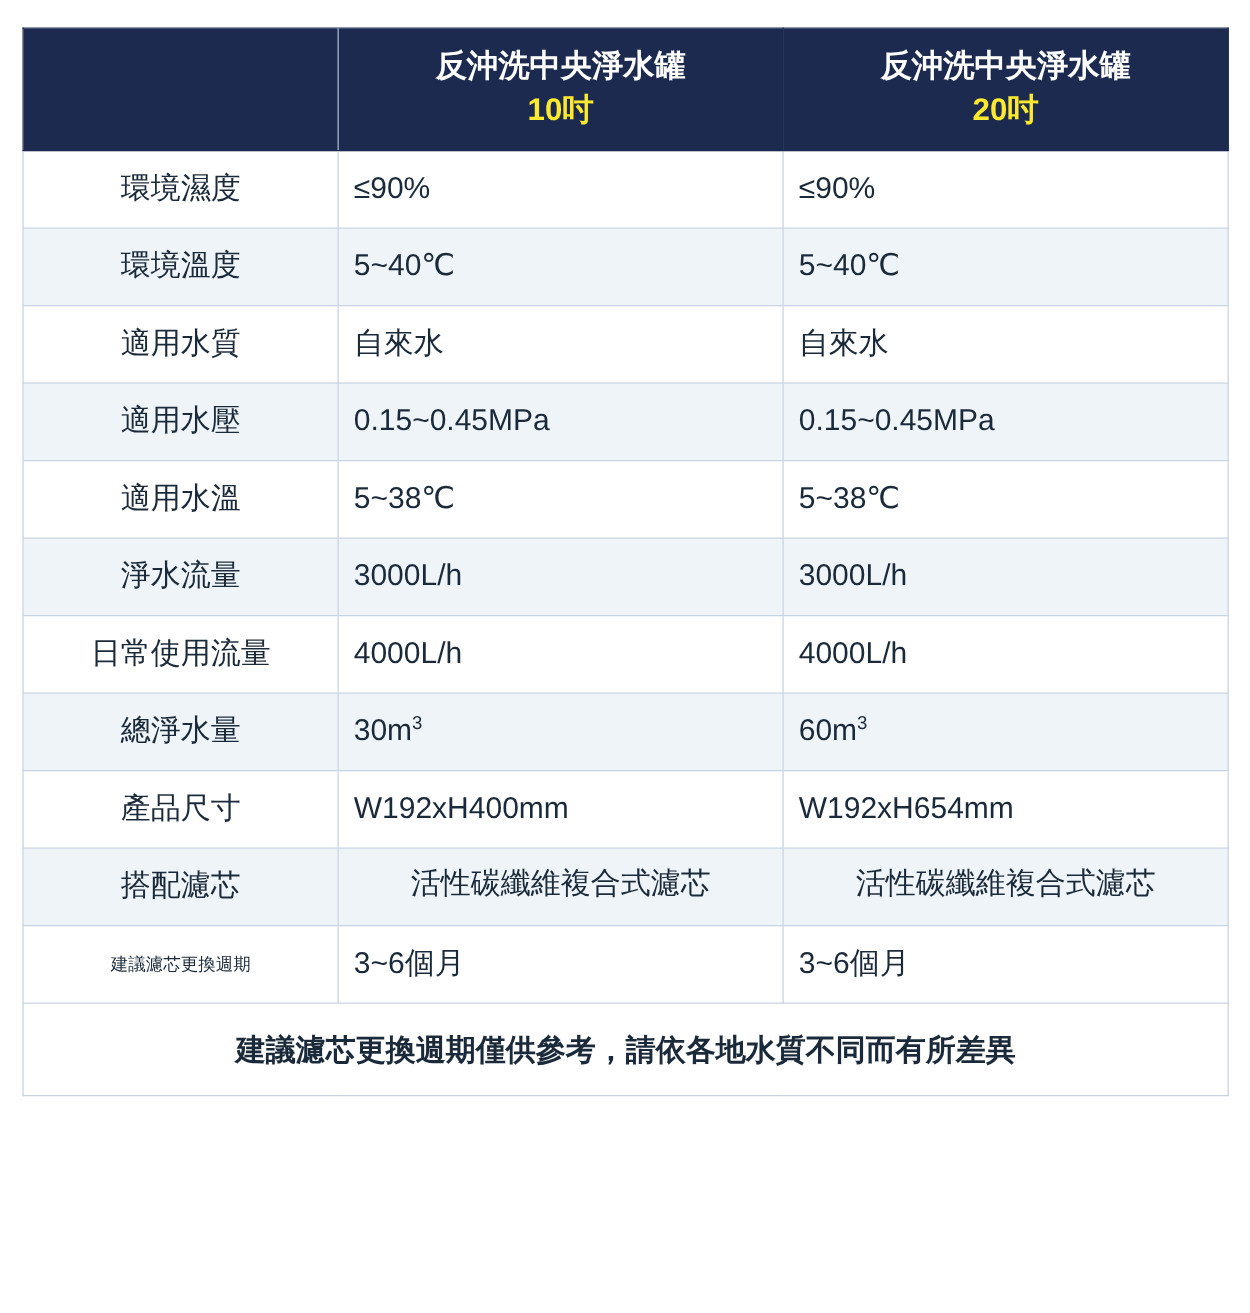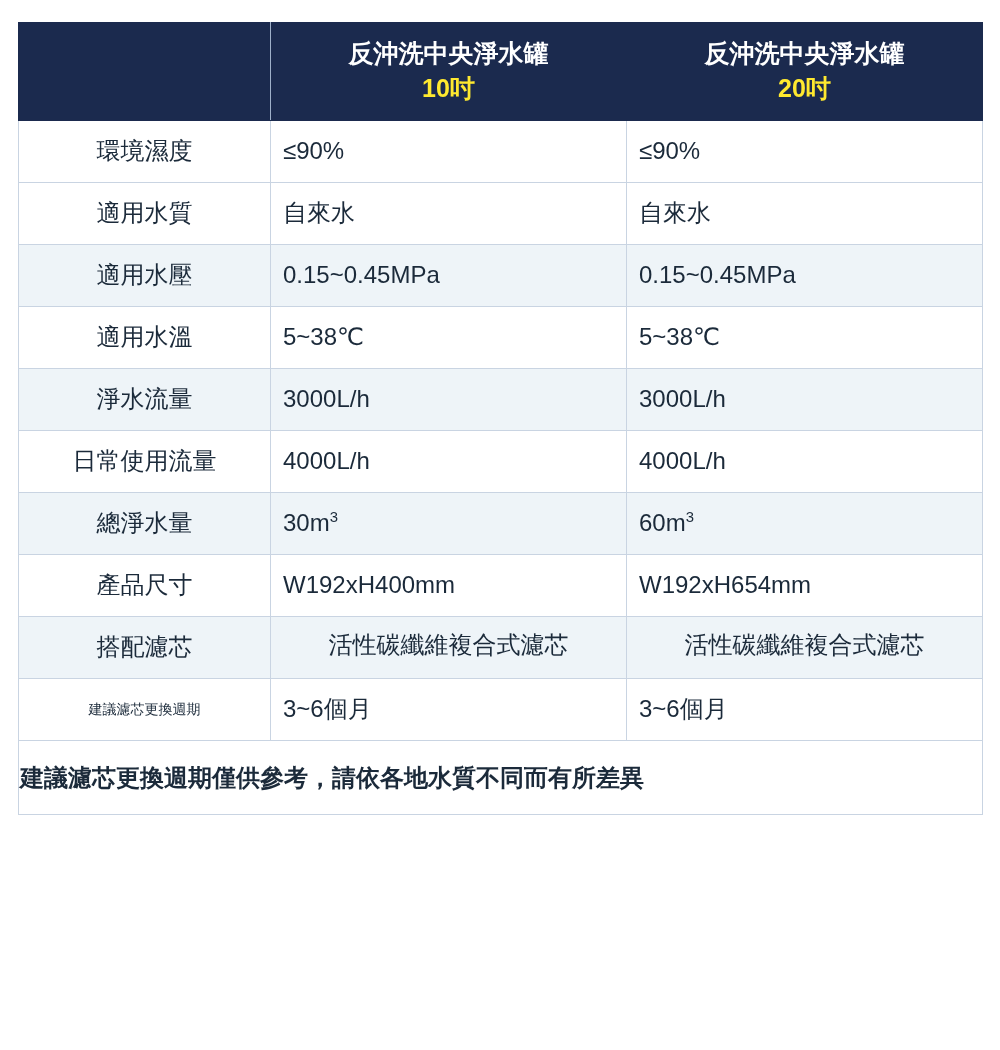--- a/index.html
+++ b/index.html
@@ -93,20 +93,21 @@
     font-family: Liberation Mono, monospace;
   }
   sup {
     font-size: 0.62em;
     vertical-align: super;
     line-height: 0;
   }
   tfoot td {
     border: 1px solid #c9d4e2;
     background: #ffffff;
+    text-align: center;
     font-size: 24px;
     font-weight: bold;
     height: 74px;
     box-sizing: border-box;
     vertical-align: middle;
     color: #1b2a3a;
   }
 </style>
 </head>
 <body>
@@ -130,20 +131,25 @@
           <span class="hd-sub">20吋</span>
         </th>
       </tr>
     </thead>
     <tbody>
       <tr>
         <td class="label">環境濕度</td>
         <td class="val">≤90%</td>
         <td class="val">≤90%</td>
       </tr>
+      <tr class="alt">
+        <td class="label">環境溫度</td>
+        <td class="val">5~40℃</td>
+        <td class="val">5~40℃</td>
+      </tr>
       <tr>
         <td class="label">適用水質</td>
         <td class="val">自來水</td>
         <td class="val">自來水</td>
       </tr>
       <tr class="alt">
         <td class="label">適用水壓</td>
         <td class="val">0.15~0.45MPa</td>
         <td class="val">0.15~0.45MPa</td>
       </tr>

